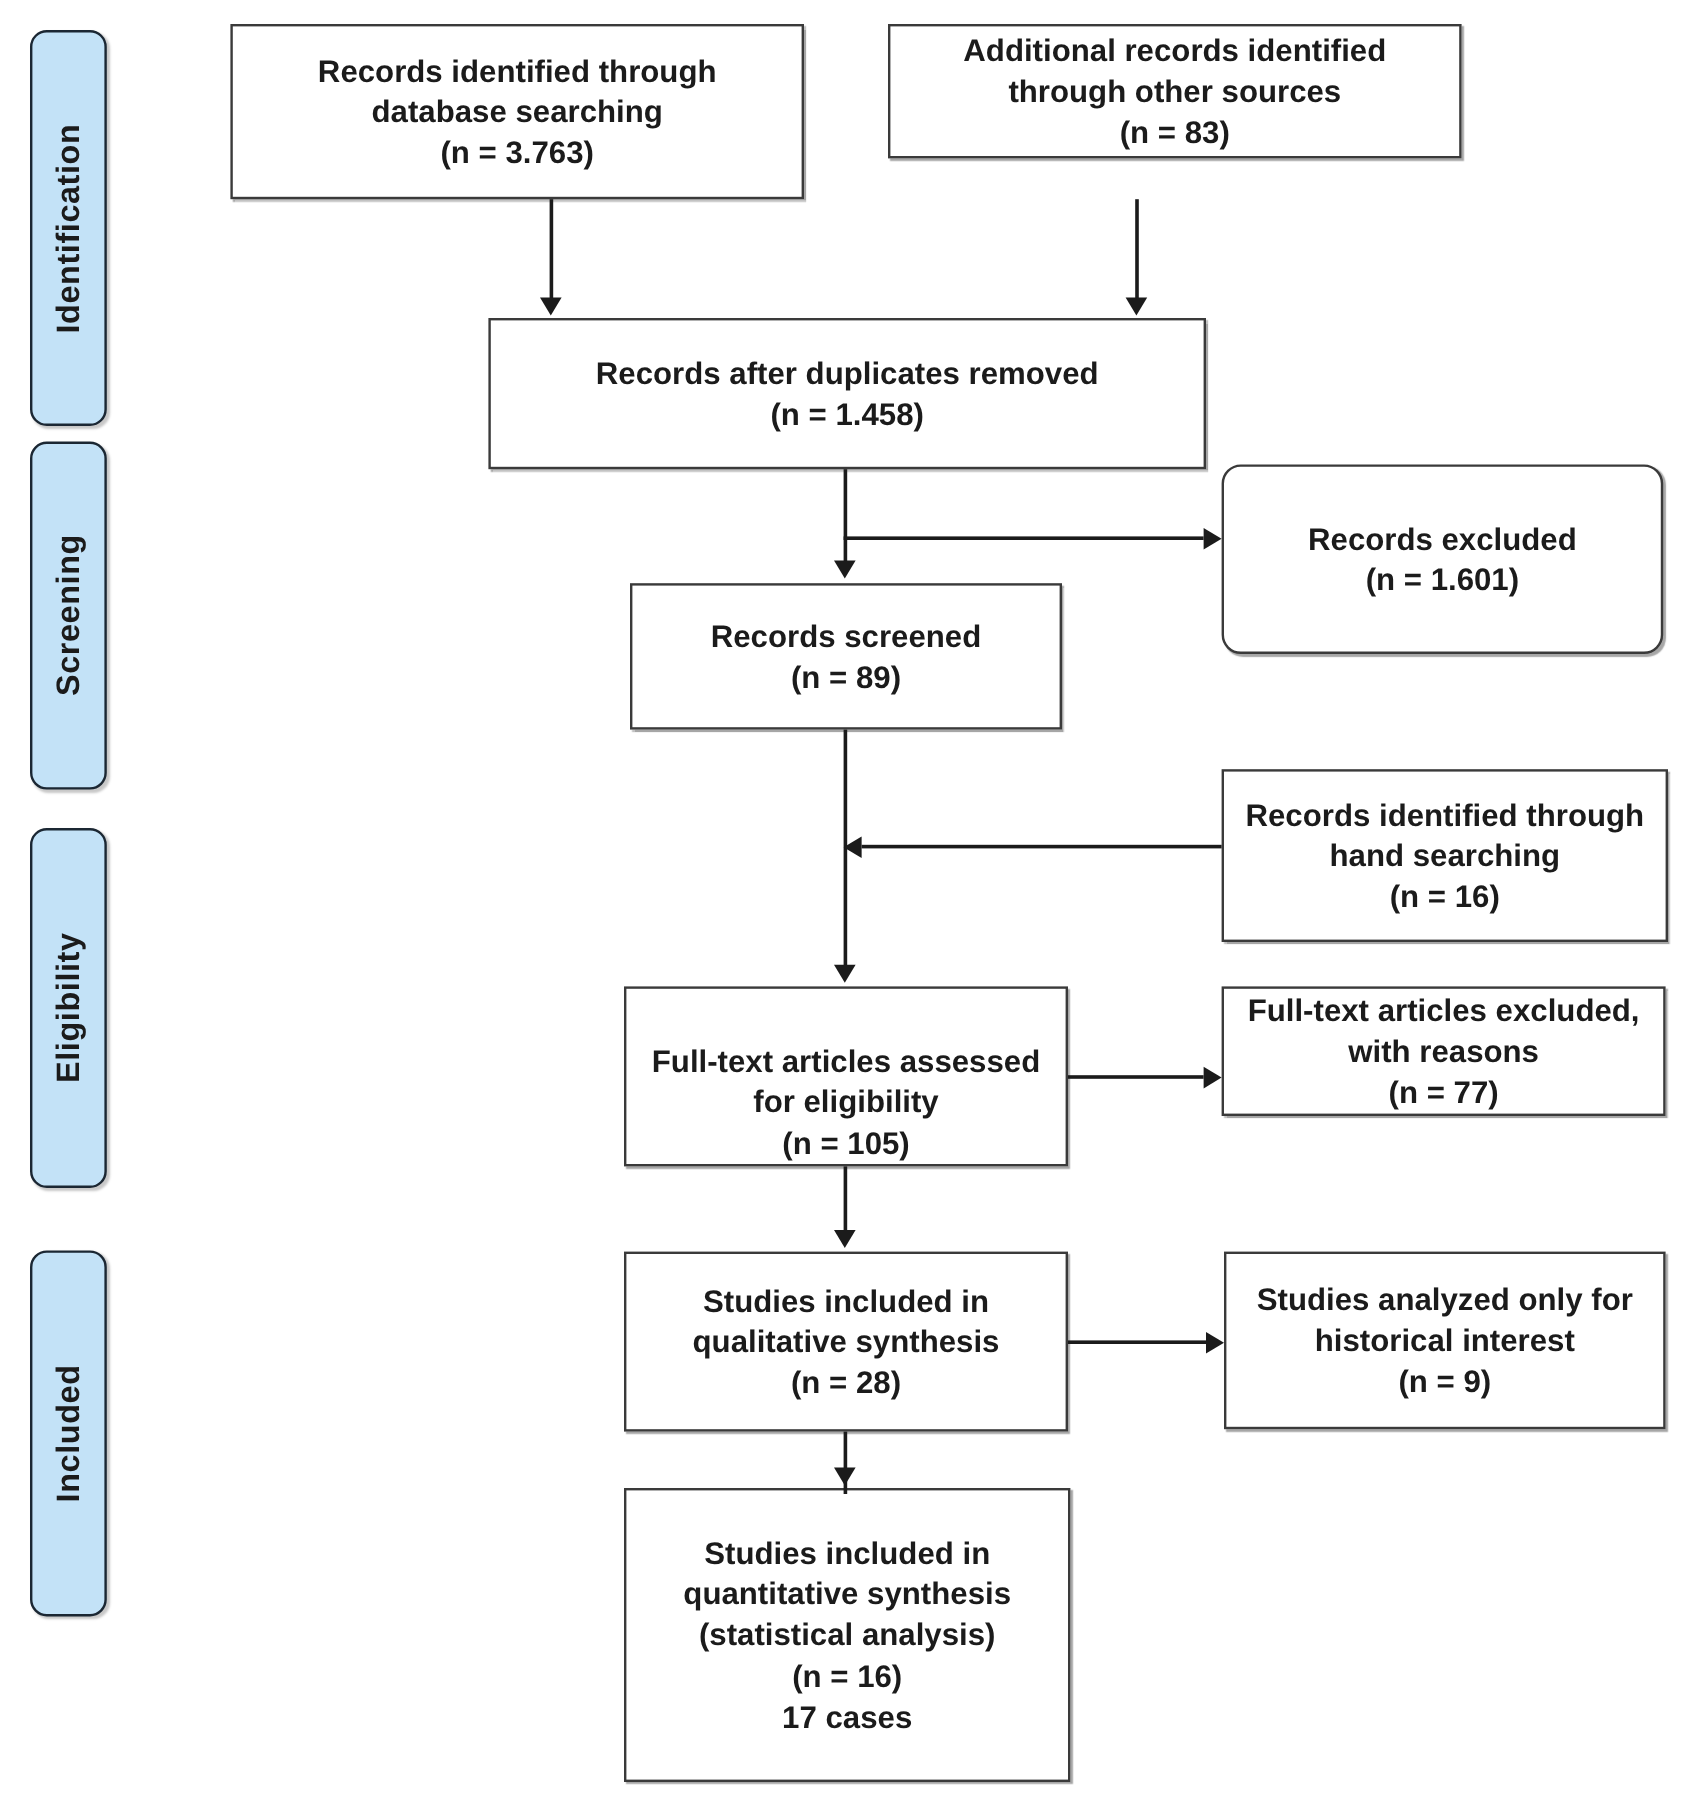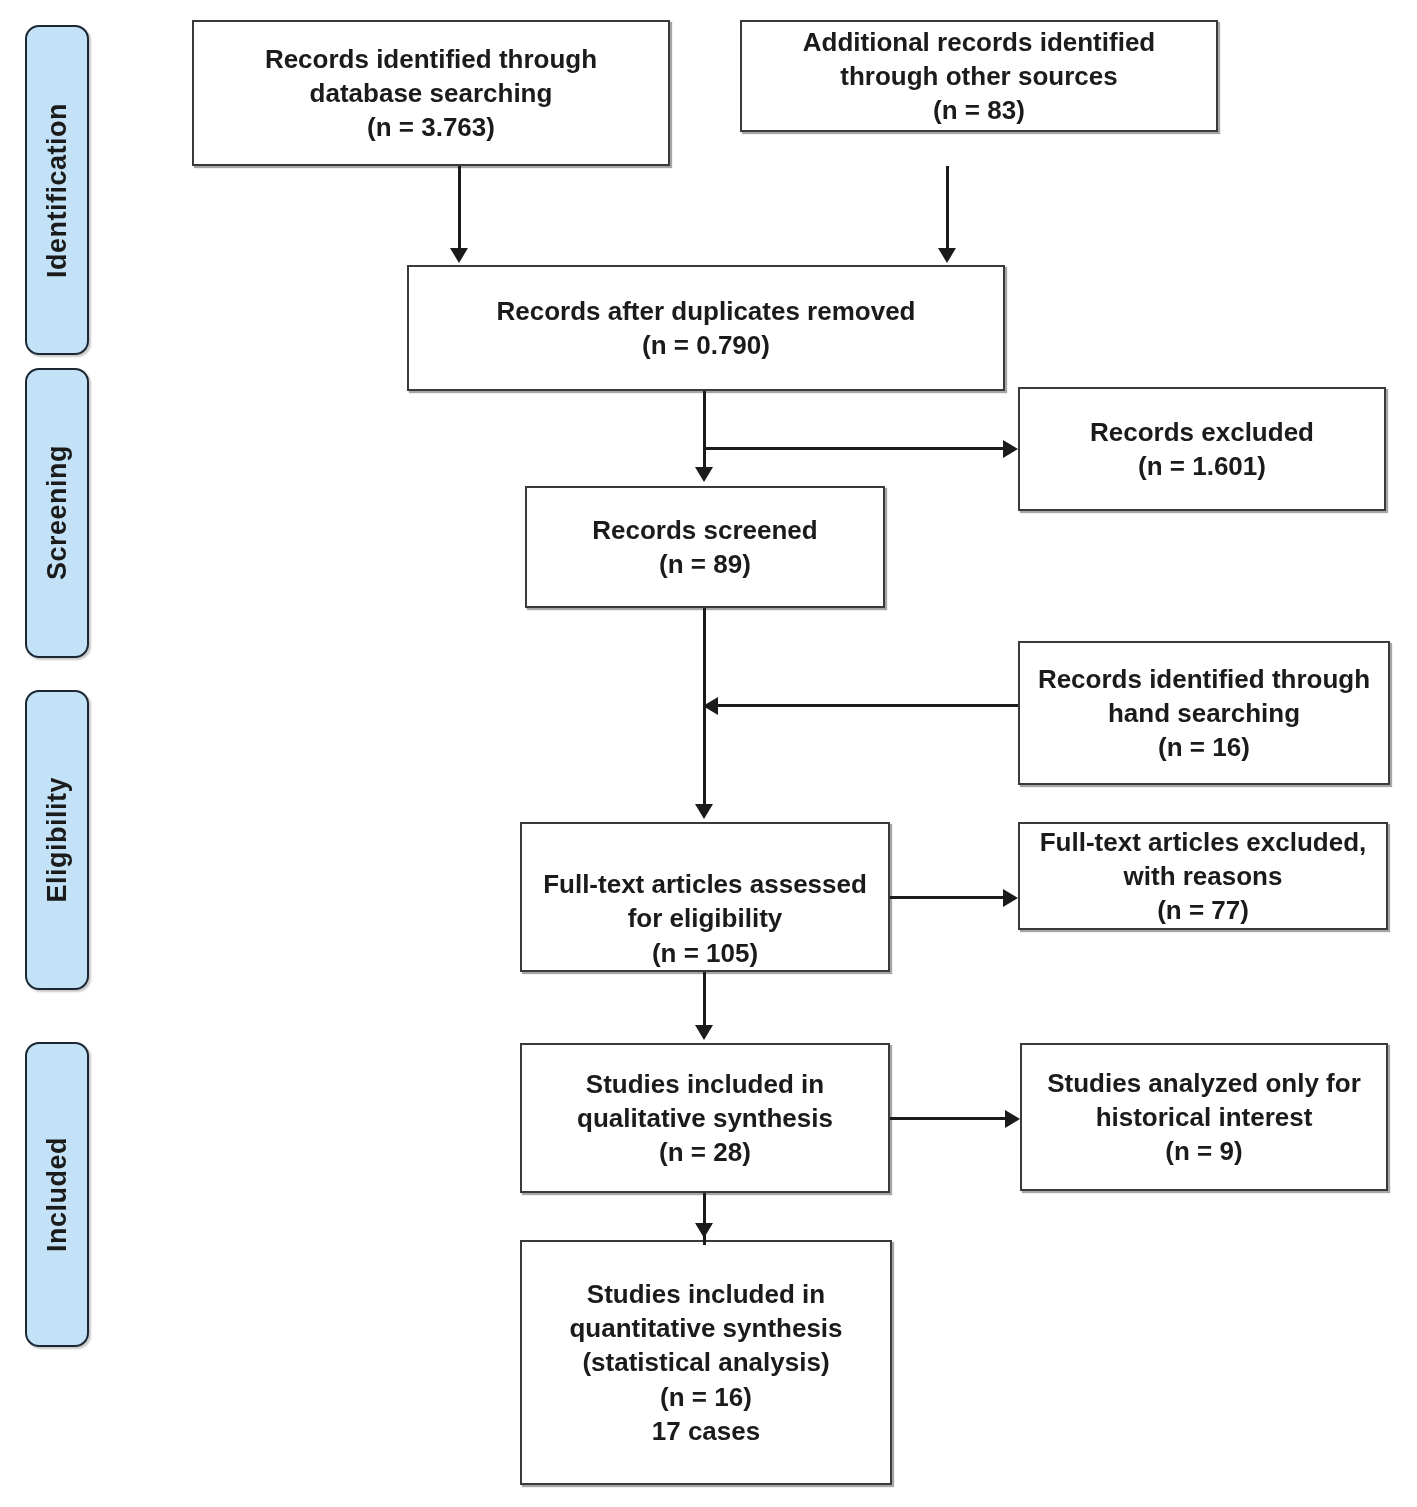--- a/index.html
+++ b/index.html
@@ -118,24 +118,24 @@
   </div>
 
   <div class="flow-box" style="left:740px; top:20px; width:478px; height:112px;">
     <span class="box-text">Additional records identified
 through other sources
 (n = 83)</span>
   </div>
 
   <div class="flow-box" style="left:407px; top:265px; width:598px; height:126px;">
     <span class="box-text">Records after duplicates removed
-(n = 0.790)</span>
-  </div>
-
-  <div class="flow-box" style="left:1018px; top:387px; width:368px; height:124px;">
+(n = 1.458)</span>
+  </div>
+
+  <div class="flow-box" style="left:1018px; top:387px; width:368px; height:158px;border-radius:16px;">
     <span class="box-text">Records excluded
 (n = 1.601)</span>
   </div>
 
   <div class="flow-box" style="left:525px; top:486px; width:360px; height:122px;">
     <span class="box-text">Records screened
 (n = 89)</span>
   </div>
 
   <div class="flow-box" style="left:1018px; top:641px; width:372px; height:144px;">

